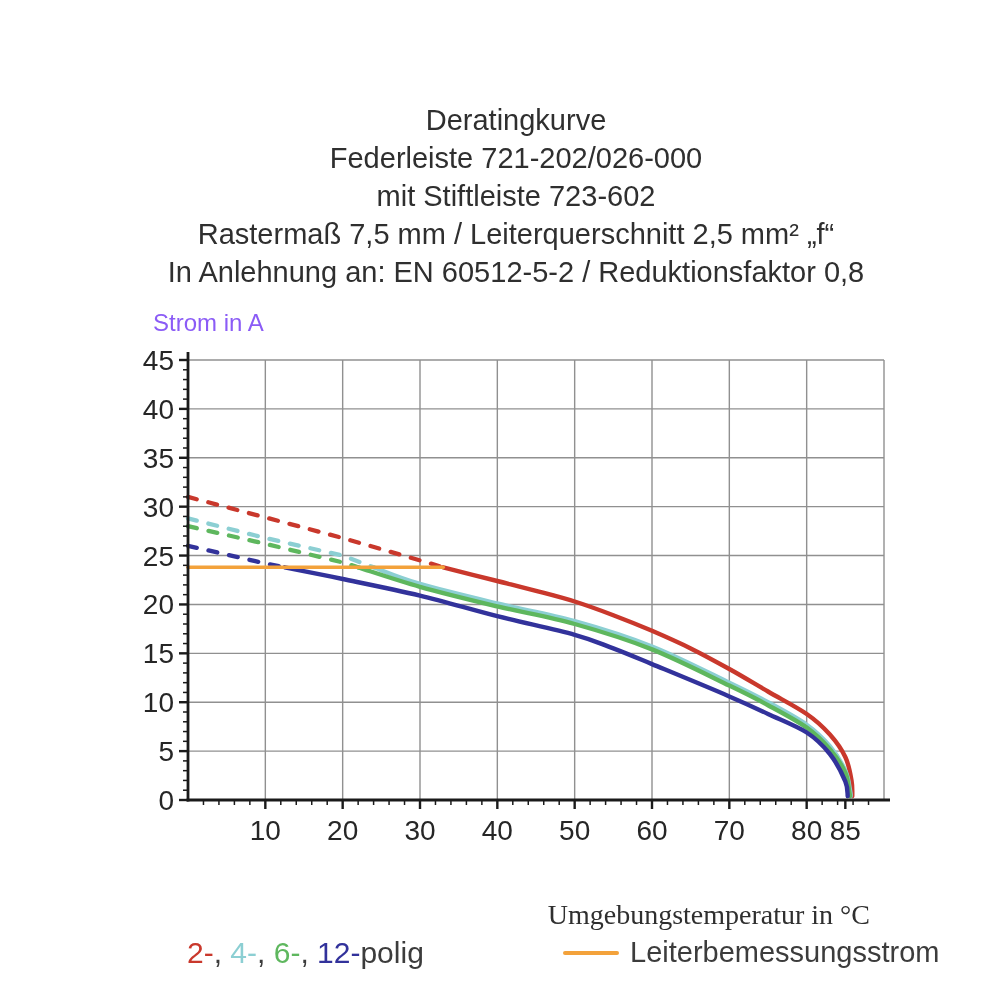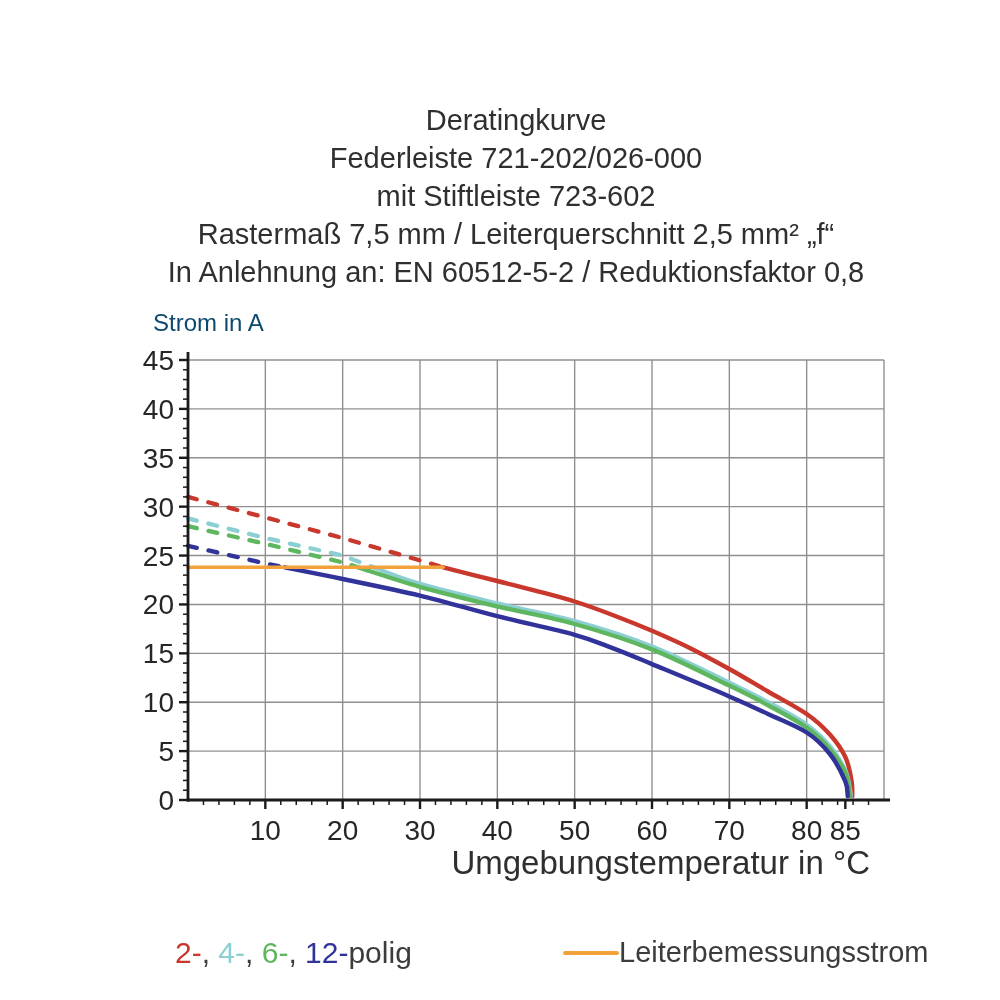--- a/index.html
+++ b/index.html
@@ -2,26 +2,26 @@
 <html><head>
 <meta charset="utf-8">
 <style>
   html,body{margin:0;padding:0;background:#ffffff;}
   body{width:1000px;height:1000px;position:relative;overflow:hidden;
        font-family:"Liberation Sans",sans-serif;color:#2e2e2e;}
   .page{position:absolute;inset:0;margin-left:11px;}
   .title-block{position:absolute;left:5px;top:101px;width:1000px;
        text-align:center;font-size:29px;line-height:38px;color:#2f2f2f;
        letter-spacing:0px;white-space:nowrap;}
-  .ylabel{position:absolute;left:142px;top:309px;font-size:24px;color:#0c4a6e;}
+  .ylabel{position:absolute;left:142px;top:309px;font-size:24px;color:#8b5cf6;}
   #chart{position:absolute;left:0;top:0;}
-  .xlabel{position:absolute;right:130px;top:844px;font-size:33px;color:#2f2f2f;}
-  .legend-poles{position:absolute;left:164px;top:936px;font-size:30px;white-space:nowrap;}
+  .xlabel{position:absolute;right:130px;top:899px;font-size:28px;color:#2f2f2f;font-family:Liberation Serif, serif;}
+  .legend-poles{position:absolute;left:176px;top:936px;font-size:30px;white-space:nowrap;}
   .legend-rated{position:absolute;left:552px;top:936px;display:flex;
-       align-items:center;gap:0;font-size:29px;color:#3c3c3c;white-space:nowrap;}
+       align-items:center;gap:11px;font-size:29px;color:#3c3c3c;white-space:nowrap;}
   .swatch{display:inline-block;width:56px;height:4px;border-radius:2px;}
 </style>
 </head>
 <body>
 
 <div class="page">
 
   <div class="title-block">
     <div>Deratingkurve</div>
     <div>Federleiste 721-202/026-000</div>

